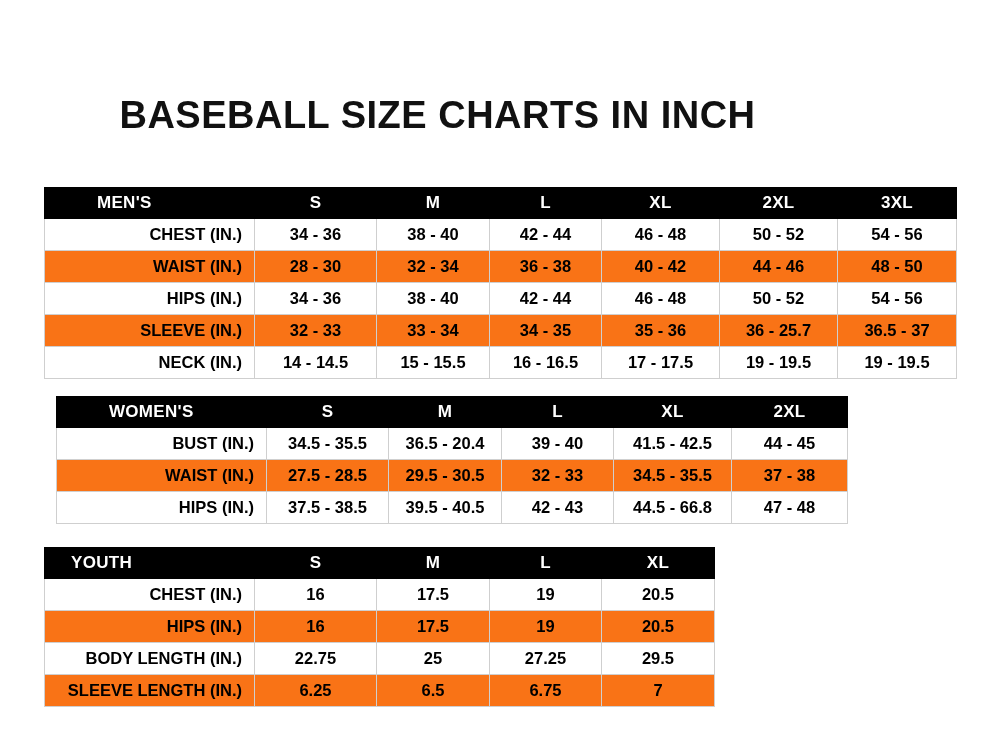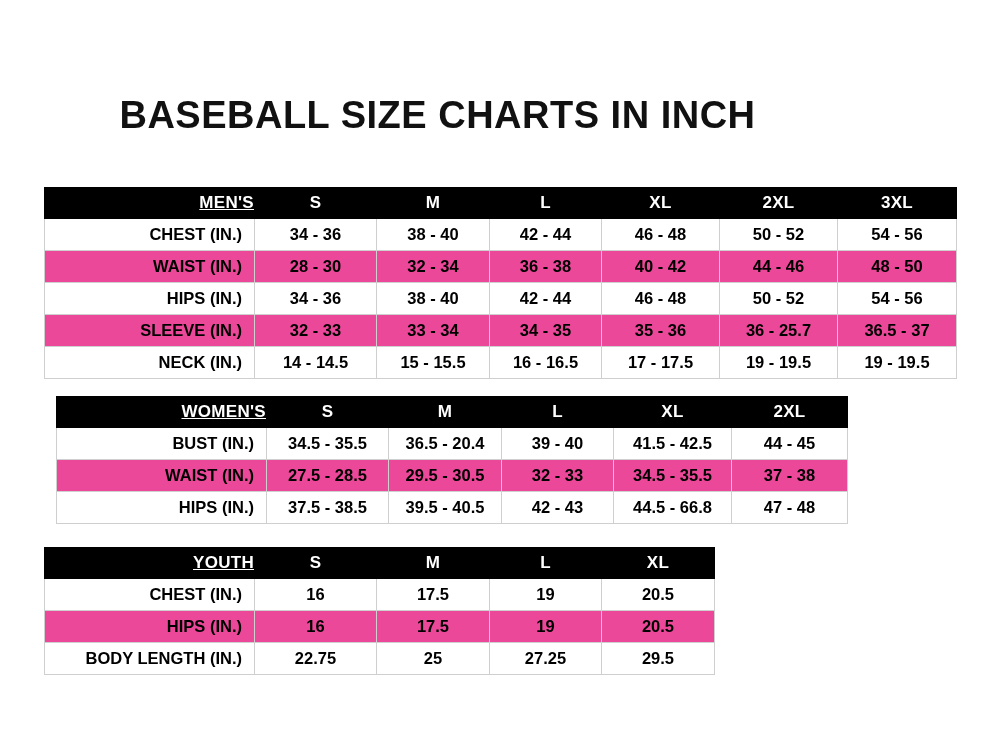--- a/index.html
+++ b/index.html
@@ -45,40 +45,39 @@
     color: #ffffff;
     font-size: 17px;
     font-weight: bold;
     height: 30px;
     padding: 0;
     text-align: center;
     border: 1px solid #000000;
     letter-spacing: 0.3px;
   }
   .chart thead th.rowlabel-head {
-    text-align: right;
+    text-align: left;
     padding-left: 52px;
-    text-decoration: underline;
   }
   .chart thead th.rowlabel-head.youth-head {
     padding-left: 26px;
   }
 
   .chart tbody td {
     height: 31px;
     padding: 0;
     font-size: 16.5px;
     font-weight: bold;
     text-align: center;
     border: 1px solid #cfcfcf;
     background: #ffffff;
     color: #000000;
   }
   .chart tbody tr.alt td {
-    background: #ec4899;
+    background: #f97316;
   }
   .chart tbody td.rowlabel {
     text-align: right;
     padding-right: 12px;
     font-size: 16.5px;
     padding-left: 20px;
   }
 
   
   #mens-chart  { top: 187px; left: 44px;  width: 912px; }
@@ -241,16 +240,23 @@
         <td>19</td>
         <td>20.5</td>
       </tr>
       <tr>
         <td class="rowlabel">BODY LENGTH (IN.)</td>
         <td>22.75</td>
         <td>25</td>
         <td>27.25</td>
         <td>29.5</td>
       </tr>
+      <tr class="alt">
+        <td class="rowlabel">SLEEVE LENGTH (IN.)</td>
+        <td>6.25</td>
+        <td>6.5</td>
+        <td>6.75</td>
+        <td>7</td>
+      </tr>
     </tbody>
   </table>
 
 </div>
 
 </body></html>

